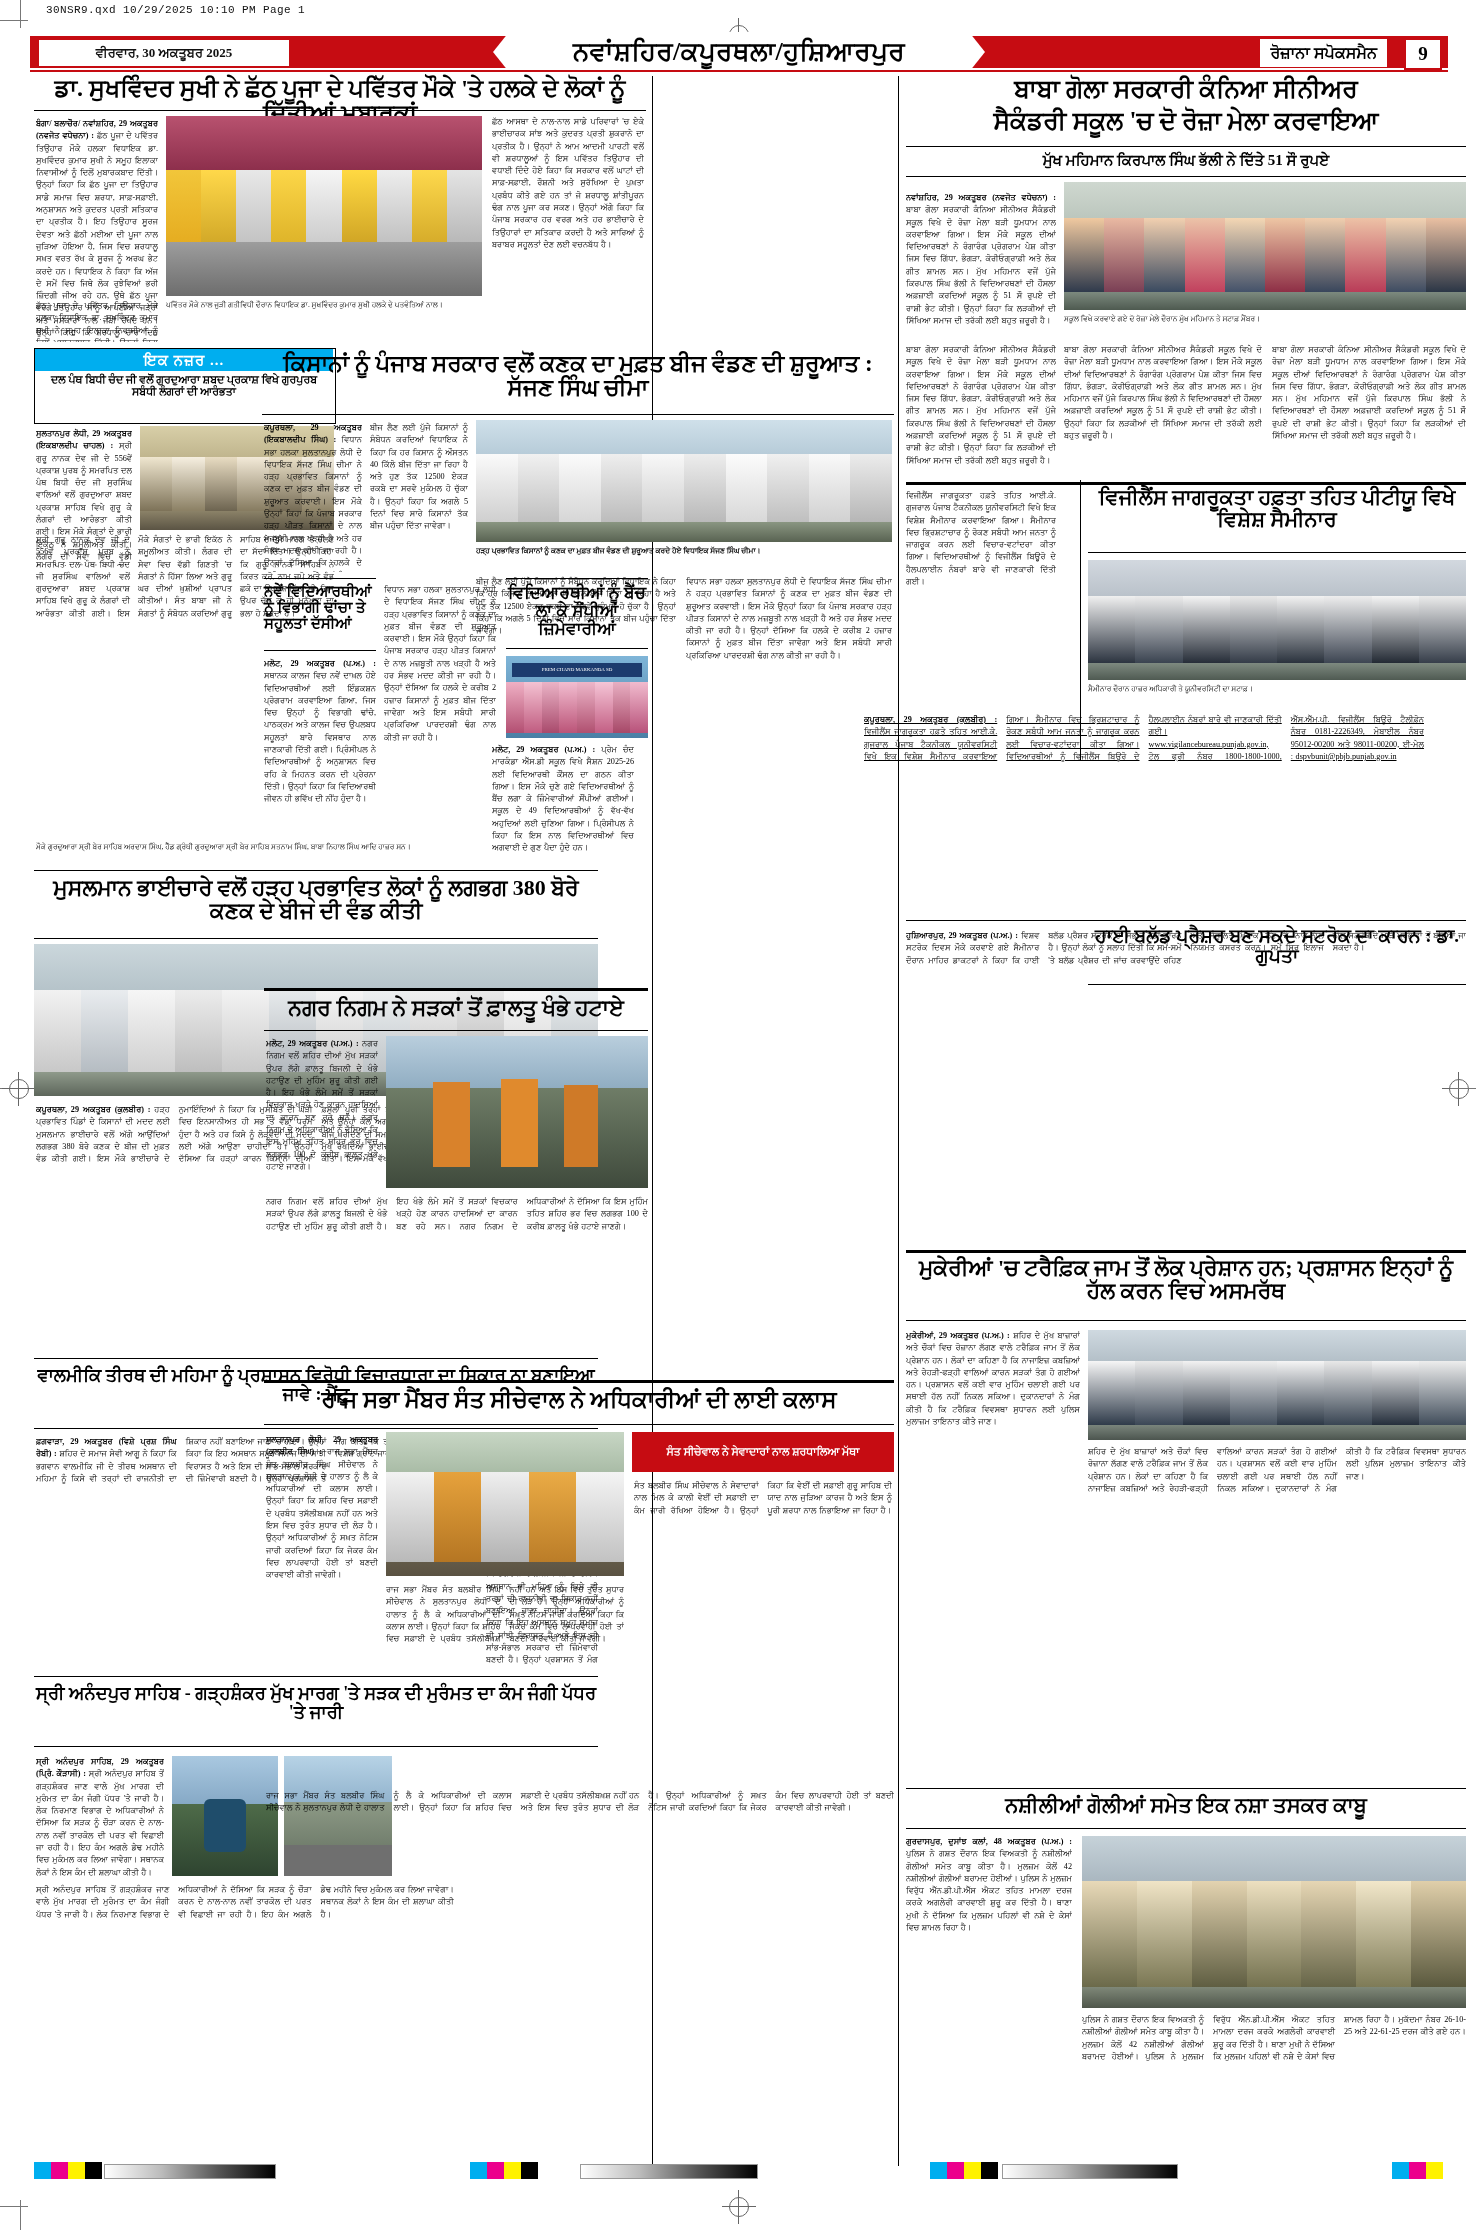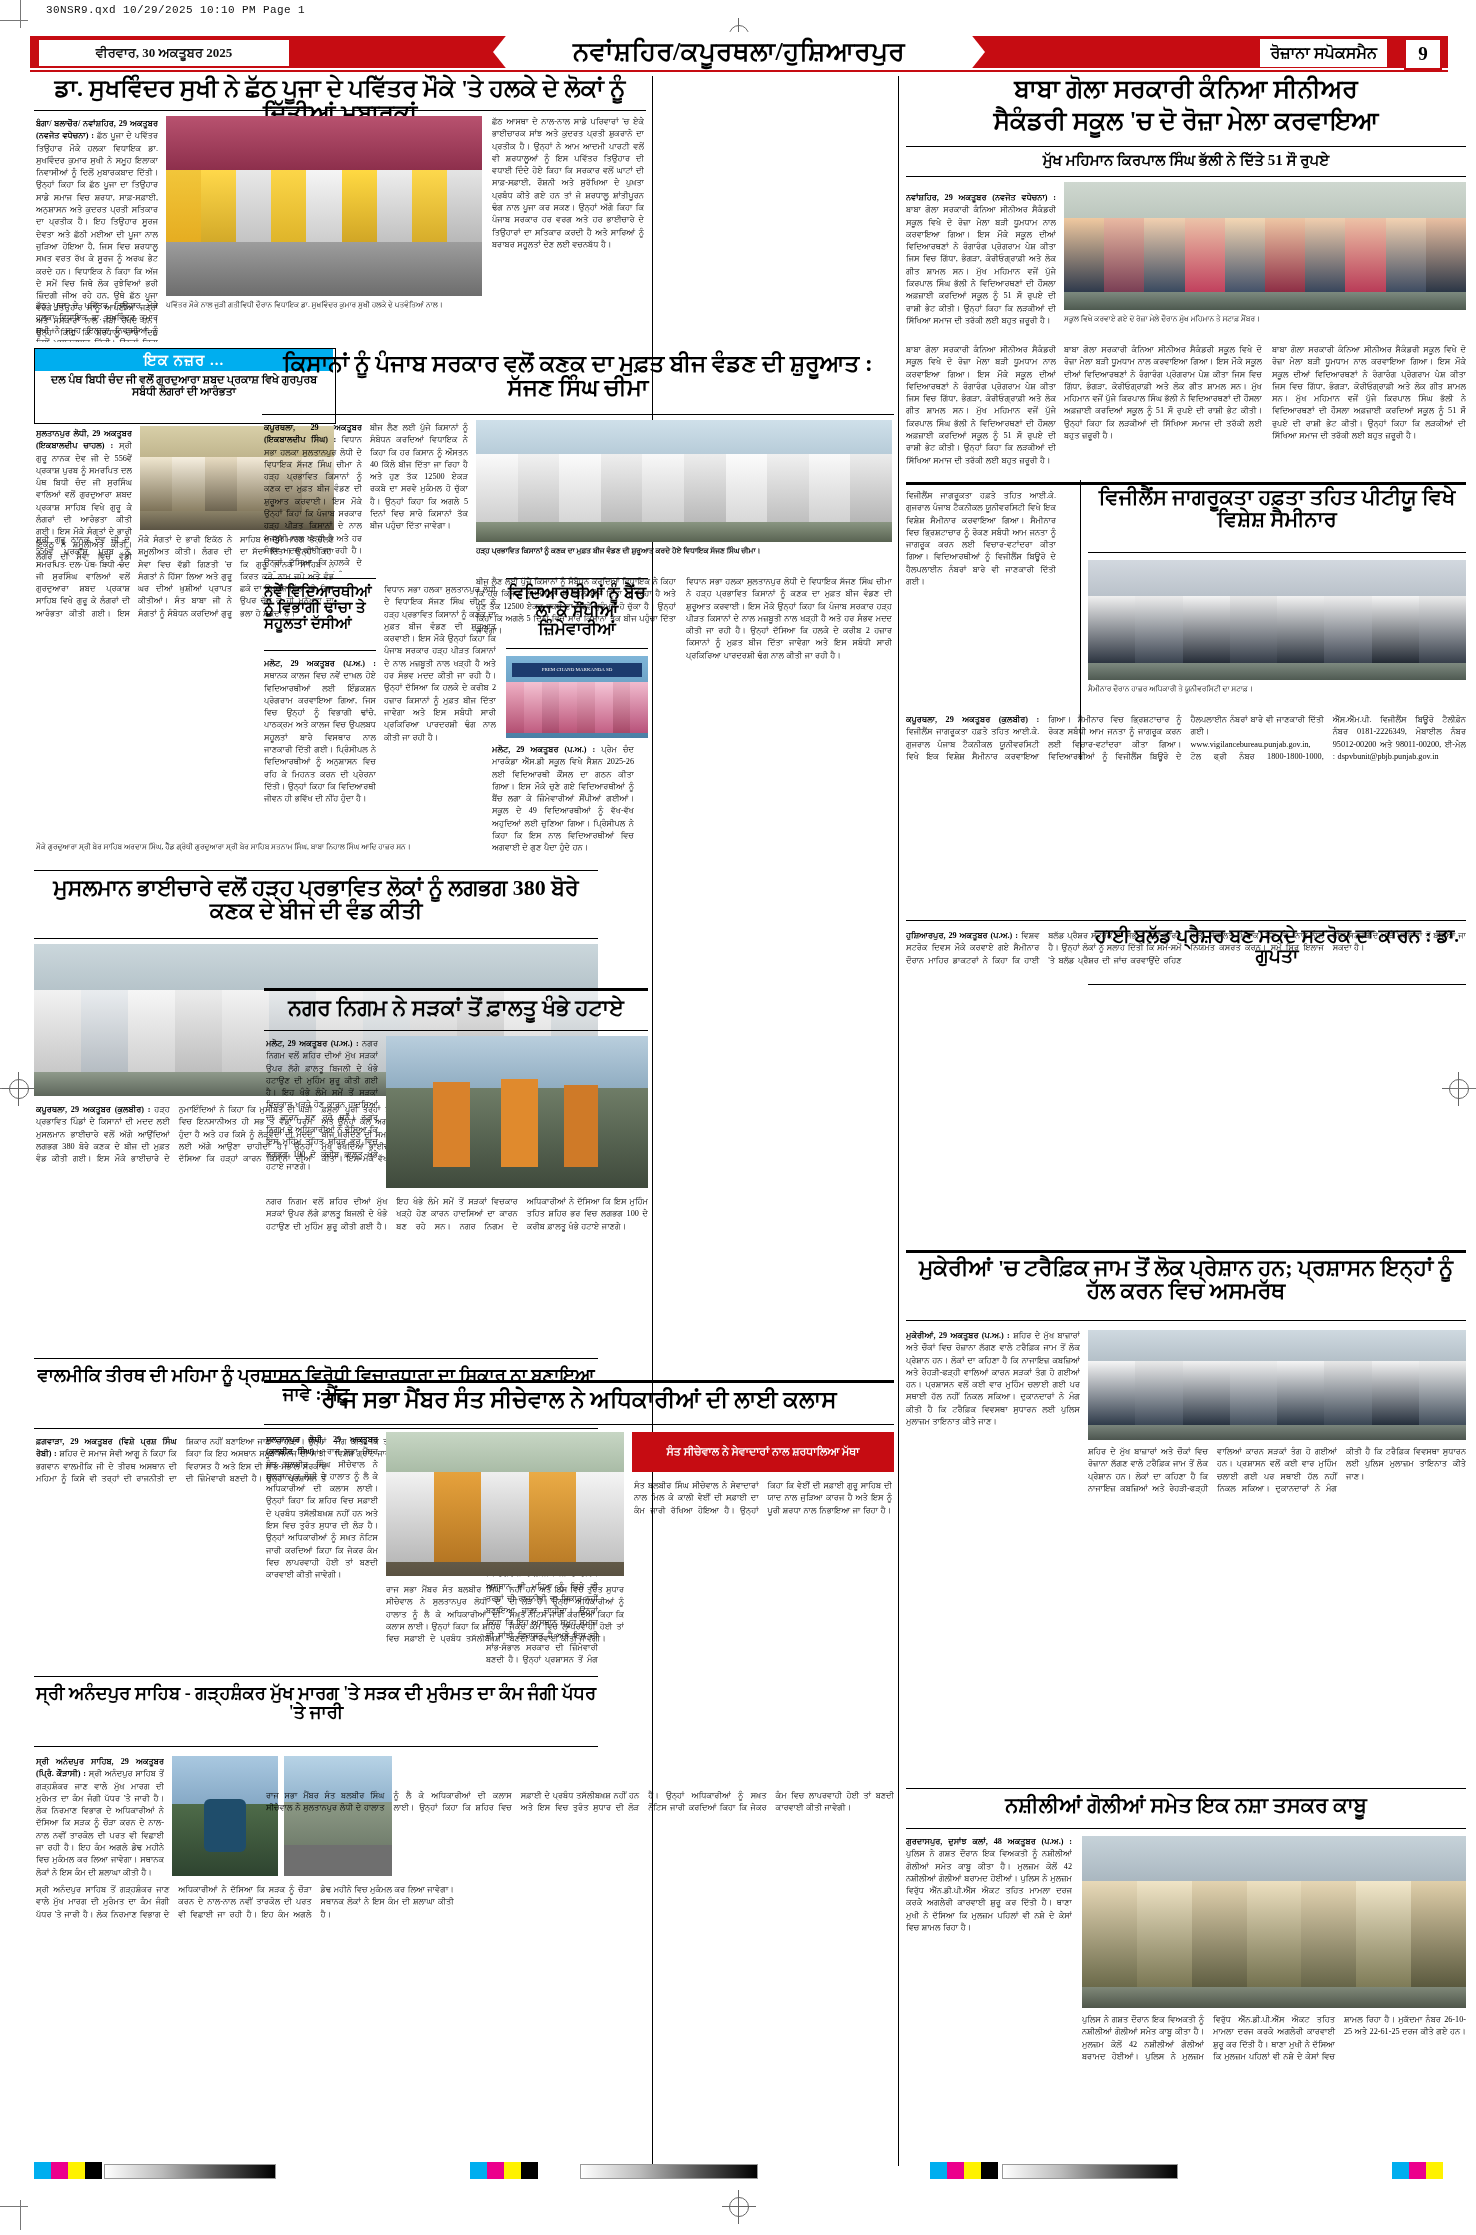--- a/index.html
+++ b/index.html
@@ -385,21 +385,21 @@
       <i style="background:linear-gradient(180deg,#f4f4f4,#262d38)"></i>
       <i style="background:linear-gradient(180deg,#e9e9e9,#343c48)"></i>
       <i style="background:linear-gradient(180deg,#f2f2f2,#2a323d)"></i>
       <i style="background:linear-gradient(180deg,#eeeeee,#3d4552)"></i>
       <i style="background:linear-gradient(180deg,#f5f5f5,#232a34)"></i>
       <i style="background:linear-gradient(180deg,#ebebeb,#363e4a)"></i>
     </div>
     <div class="ground" style="background:linear-gradient(180deg,#7e8a80,#4f5a52);height:14%;"></div>
   </div>
   <div class="cap" style="left:1088px;top:684px;width:378px;">ਸੈਮੀਨਾਰ ਦੌਰਾਨ ਹਾਜ਼ਰ ਅਧਿਕਾਰੀ ਤੇ ਯੂਨੀਵਰਸਿਟੀ ਦਾ ਸਟਾਫ਼।</div>
-  <div class="body-txt" style="left:906px;top:714px;width:560px;height:200px;column-count:4;column-gap:9px;">
+  <div class="body-txt" style="left:864px;top:714px;width:560px;height:200px;column-count:4;column-gap:9px;text-decoration:underline;">
     <span class="lead">ਕਪੂਰਥਲਾ, 29 ਅਕਤੂਬਰ (ਕੁਲਬੀਰ) :</span>
     <span>ਵਿਜੀਲੈਂਸ ਜਾਗਰੂਕਤਾ ਹਫ਼ਤੇ ਤਹਿਤ ਆਈ.ਕੇ. ਗੁਜਰਾਲ ਪੰਜਾਬ ਟੈਕਨੀਕਲ ਯੂਨੀਵਰਸਿਟੀ ਵਿਖੇ ਇਕ ਵਿਸ਼ੇਸ਼ ਸੈਮੀਨਾਰ ਕਰਵਾਇਆ ਗਿਆ। ਸੈਮੀਨਾਰ ਵਿਚ ਭ੍ਰਿਸ਼ਟਾਚਾਰ ਨੂੰ ਰੋਕਣ ਸਬੰਧੀ ਆਮ ਜਨਤਾ ਨੂੰ ਜਾਗਰੂਕ ਕਰਨ ਲਈ ਵਿਚਾਰ-ਵਟਾਂਦਰਾ ਕੀਤਾ ਗਿਆ। ਵਿਦਿਆਰਥੀਆਂ ਨੂੰ ਵਿਜੀਲੈਂਸ ਬਿਊਰੋ ਦੇ ਹੈਲਪਲਾਈਨ ਨੰਬਰਾਂ ਬਾਰੇ ਵੀ ਜਾਣਕਾਰੀ ਦਿੱਤੀ ਗਈ।</span>
     <span>www.vigilancebureau.punjab.gov.in, ਟੋਲ ਫ੍ਰੀ ਨੰਬਰ 1800-1800-1000, ਐੱਸ.ਐੱਮ.ਪੀ. ਵਿਜੀਲੈਂਸ ਬਿਊਰੋ ਟੈਲੀਫ਼ੋਨ ਨੰਬਰ 0181-2226349, ਮੋਬਾਈਲ ਨੰਬਰ 95012-00200 ਅਤੇ 98011-00200, ਈ-ਮੇਲ : dspvbunit@pbjb.punjab.gov.in</span>
   </div>
   <div class="rule-h" style="left:906px;top:920px;width:560px;"></div>
 
   <div class="hl" style="left:1088px;top:926px;width:378px;font-size:19px;">ਹਾਈ ਬਲੱਡ ਪ੍ਰੈਸ਼ਰ ਬਣ ਸਕਦੇ ਸਟਰੋਕ ਦਾ ਕਾਰਨ : ਡਾ. ਗੁਪਤਾ</div>
   <div class="rule-h" style="left:1088px;top:984px;width:378px;"></div>
   <div class="body-txt" style="left:906px;top:930px;width:560px;height:314px;column-count:4;column-gap:9px;">
     <span class="lead">ਹੁਸ਼ਿਆਰਪੁਰ, 29 ਅਕਤੂਬਰ (ਪ.ਅ.) :</span>

